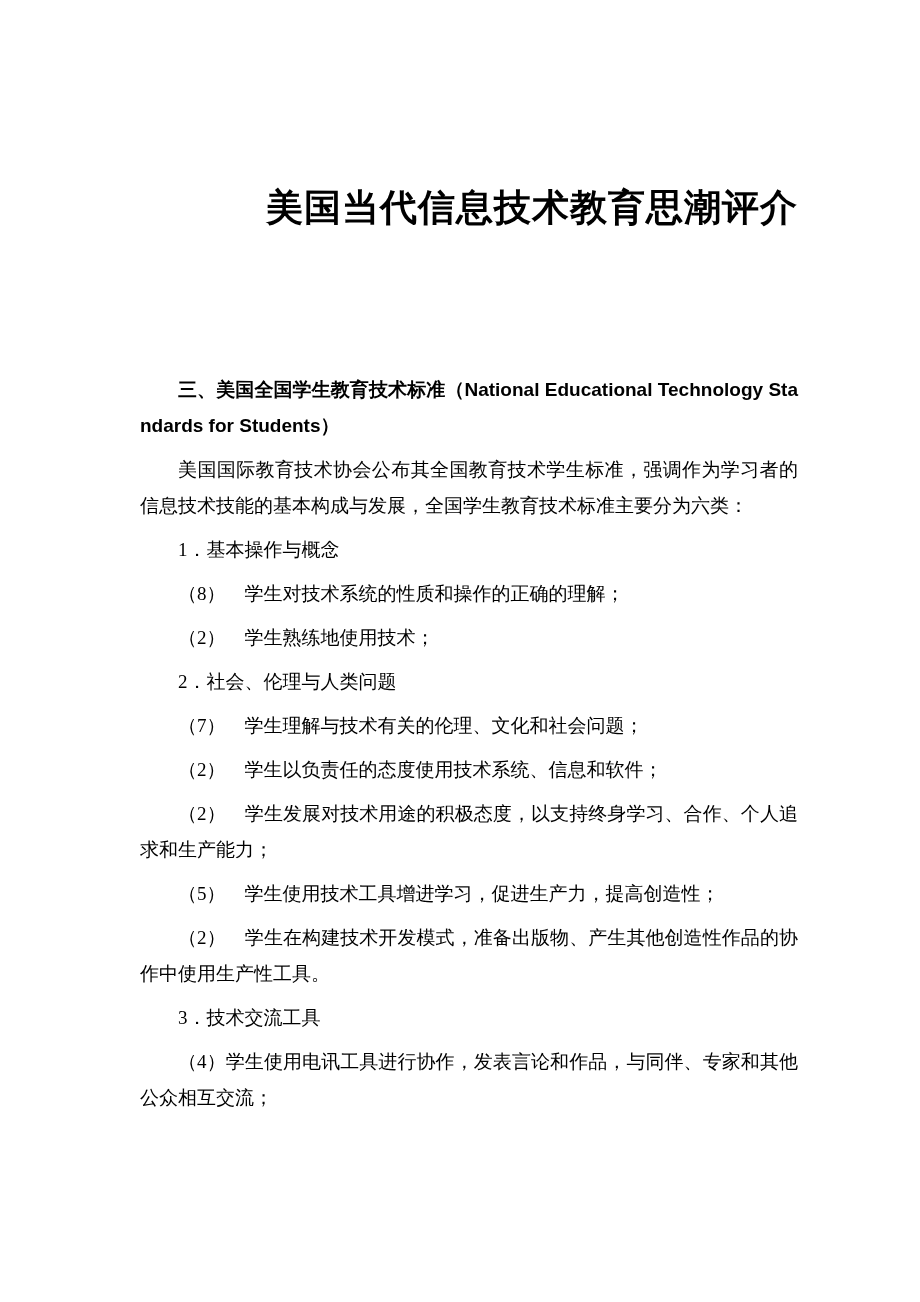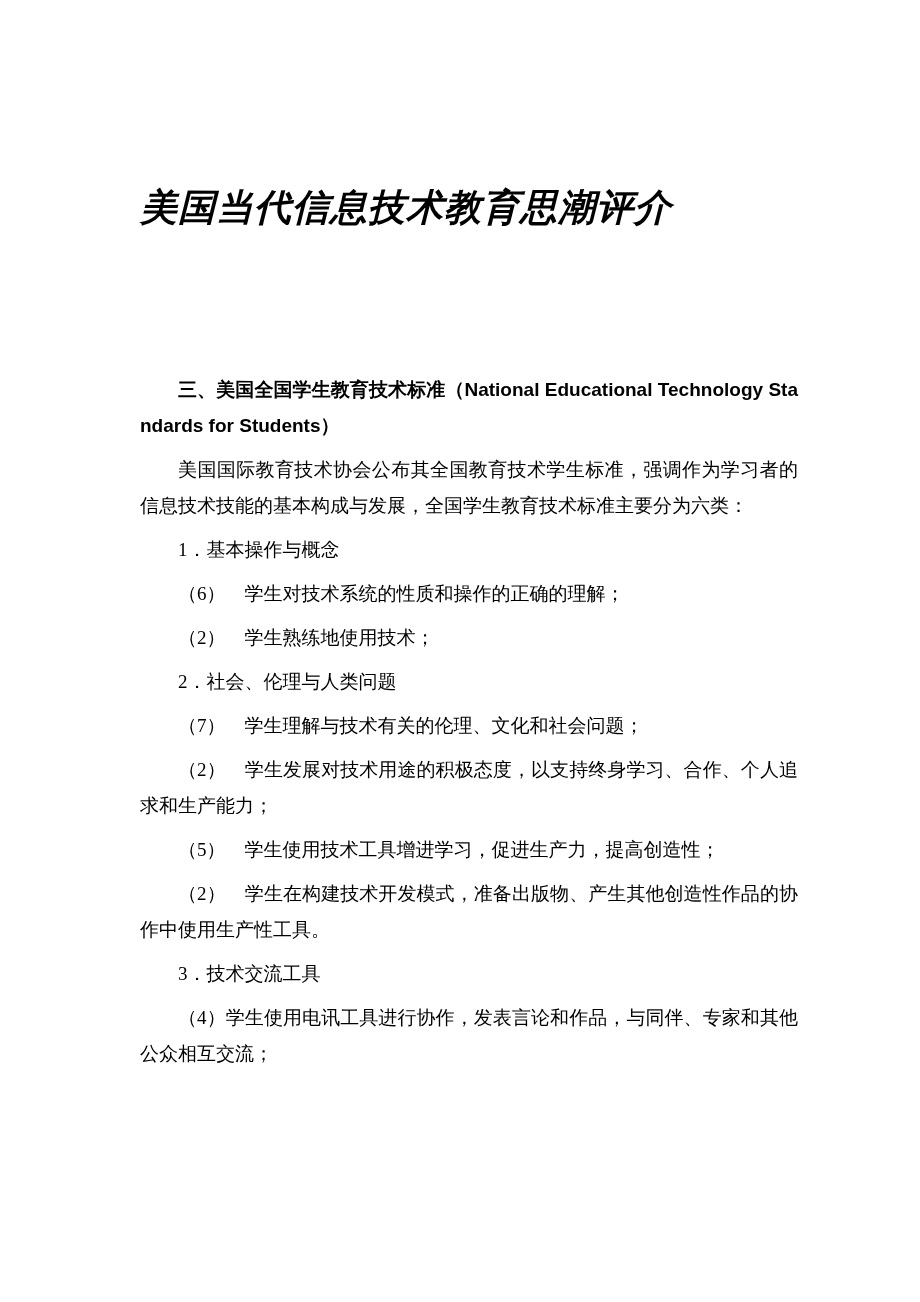--- a/index.html
+++ b/index.html
@@ -14,28 +14,27 @@
     background: #ffffff;
     box-sizing: border-box;
     padding: 186px 122px 40px 140px;
     font-family: "Liberation Serif", "DejaVu Serif", serif;
     color: #000000;
     overflow: hidden;
   }
   .doc-title {
     margin: 0 0 142px 0;
     padding: 0;
-    text-align: left;
+    text-align: right;
     font-family: "Liberation Sans", "DejaVu Sans", sans-serif;
     font-weight: bold;
     font-size: 37px;
     letter-spacing: 1px;
     line-height: 44px;
     color: #000000;
-    font-style: italic;
   }
   .para {
     margin: 8px 0 8px 0;
     padding: 0;
     font-size: 19px;
     line-height: 36px;
     text-indent: 2em;
     text-align: justify;
     word-break: break-all;
     color: #000000;
@@ -50,25 +49,26 @@
 
 <div class="page">
 
   <h1 class="doc-title">美国当代信息技术教育思潮评介</h1>
 
   <p class="para section-heading">三、美国全国学生教育技术标准（National Educational Technology Standards for Students）</p>
 
   <p class="para">美国国际教育技术协会公布其全国教育技术学生标准，强调作为学习者的信息技术技能的基本构成与发展，全国学生教育技术标准主要分为六类：</p>
 
   <p class="para">1．基本操作与概念</p>
-  <p class="para">（6）　学生对技术系统的性质和操作的正确的理解；</p>
+  <p class="para">（8）　学生对技术系统的性质和操作的正确的理解；</p>
   <p class="para">（2）　学生熟练地使用技术；</p>
 
   <p class="para">2．社会、伦理与人类问题</p>
   <p class="para">（7）　学生理解与技术有关的伦理、文化和社会问题；</p>
+  <p class="para">（2）　学生以负责任的态度使用技术系统、信息和软件；</p>
   <p class="para">（2）　学生发展对技术用途的积极态度，以支持终身学习、合作、个人追求和生产能力；</p>
 
   <p class="para">（5）　学生使用技术工具增进学习，促进生产力，提高创造性；</p>
   <p class="para">（2）　学生在构建技术开发模式，准备出版物、产生其他创造性作品的协作中使用生产性工具。</p>
 
   <p class="para">3．技术交流工具</p>
   <p class="para">（4）学生使用电讯工具进行协作，发表言论和作品，与同伴、专家和其他公众相互交流；</p>
 
 </div>
 

